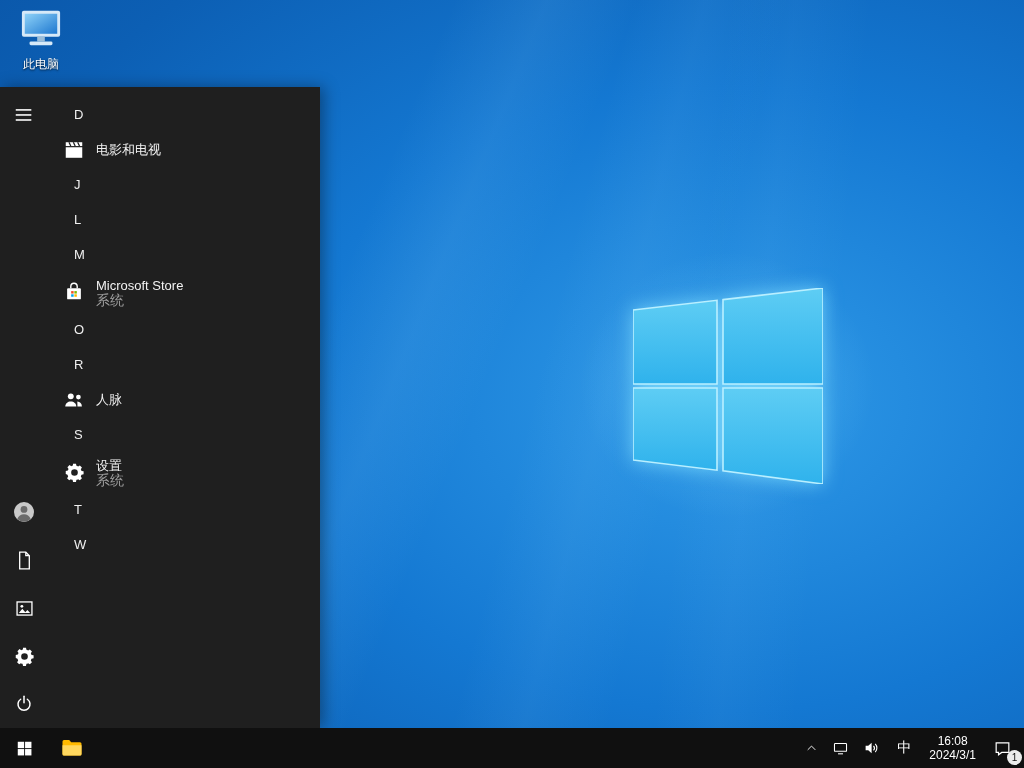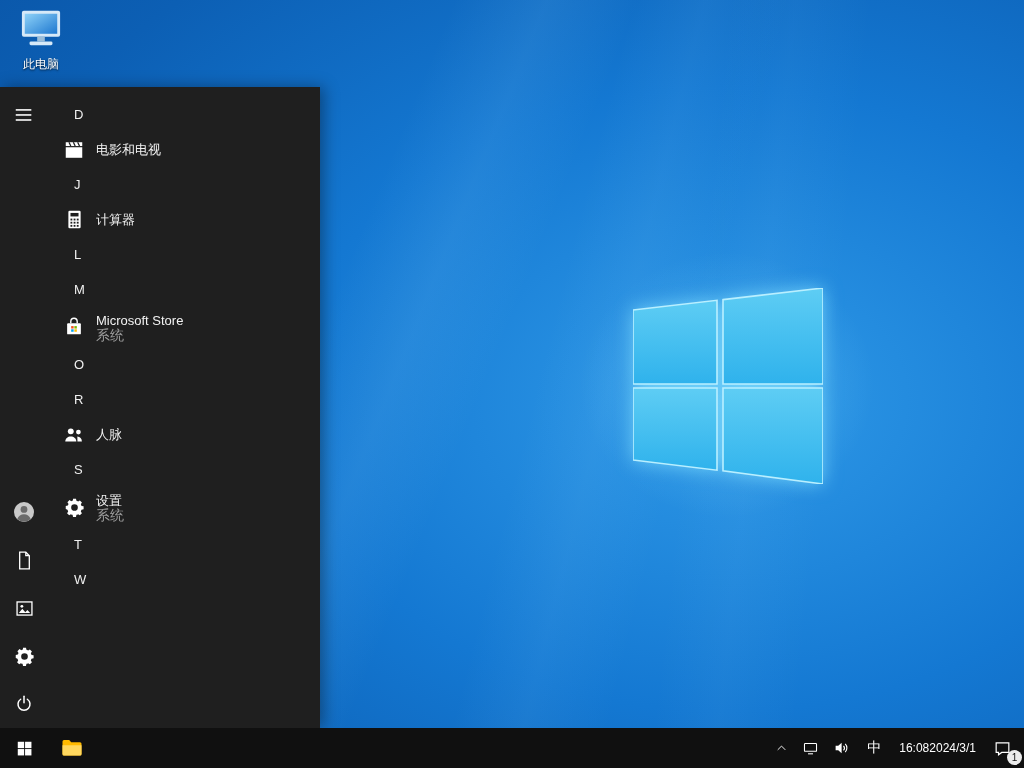--- a/index.html
+++ b/index.html
@@ -46,21 +46,21 @@
   .app-sub { font-size:14px; color:#9e9e9e; margin-top:1px; line-height:12px; }
   .row-chevron { margin-left:auto; display:flex; }
 
   
   .taskbar { position:absolute; left:0; top:728px; width:1024px; height:40px;
     background:#101010; display:flex; align-items:stretch; }
   .tb-btn { width:48px; display:flex; align-items:center; justify-content:center; cursor:pointer; }
   .tray { margin-left:auto; display:flex; align-items:stretch; }
   .tray-item { display:flex; align-items:center; justify-content:center; padding:0 7px; cursor:pointer; }
   .ime { color:#fff; font-size:14px; padding:0 9px; }
-  .clock { flex-direction:row; color:#fff; font-size:12px; line-height:14px; text-align:right; padding:0 9px; }
+  .clock { flex-direction:column; color:#fff; font-size:12px; line-height:14px; text-align:right; padding:0 9px; }
   .action-center { position:relative; padding:0 12px 0 8px; }
   .badge { position:absolute; right:2px; bottom:3px; width:15px; height:15px; border-radius:50%;
     background:#ececec; color:#111; font-size:10px; display:flex; align-items:center; justify-content:center; }
 </style>
 </head>
 <body>
 
 <div class="desktop">
   <div class="beams"></div>
   <div class="logo-glow"></div>
@@ -156,42 +156,20 @@
           </svg>
         </span>
         <span class="app-text">
             <span>电影和电视</span>
           </span>
       </div>
 
       <div class="letter-row">
         <span>J</span>
       </div>
-      <div class="app-row">
-        <span class="app-icon">
-          <svg width="21" height="21" viewBox="0 0 24 24">
-            <rect x="5" y="2" width="14" height="20" rx="1.5" fill="#fff"></rect>
-            <rect x="7.4" y="4.5" width="9.2" height="4" fill="#1f1f1f"></rect>
-            <g fill="#1f1f1f">
-              <rect x="7.4" y="11" width="2.1" height="2.1"></rect>
-                <rect x="11" y="11" width="2.1" height="2.1"></rect>
-                <rect x="14.6" y="11" width="2.1" height="2.1"></rect>
-              <rect x="7.4" y="14.6" width="2.1" height="2.1"></rect>
-                <rect x="11" y="14.6" width="2.1" height="2.1"></rect>
-                <rect x="14.6" y="14.6" width="2.1" height="2.1"></rect>
-              <rect x="7.4" y="18.2" width="2.1" height="2.1"></rect>
-                <rect x="11" y="18.2" width="2.1" height="2.1"></rect>
-                <rect x="14.6" y="18.2" width="2.1" height="2.1"></rect>
-            </g>
-          </svg>
-        </span>
-        <span class="app-text">
-            <span>计算器</span>
-          </span>
-      </div>
 
       <div class="letter-row">
         <span>L</span>
       </div>
 
       <div class="letter-row">
         <span>M</span>
       </div>
       <div class="app-row two-line">
         <span class="app-icon">

